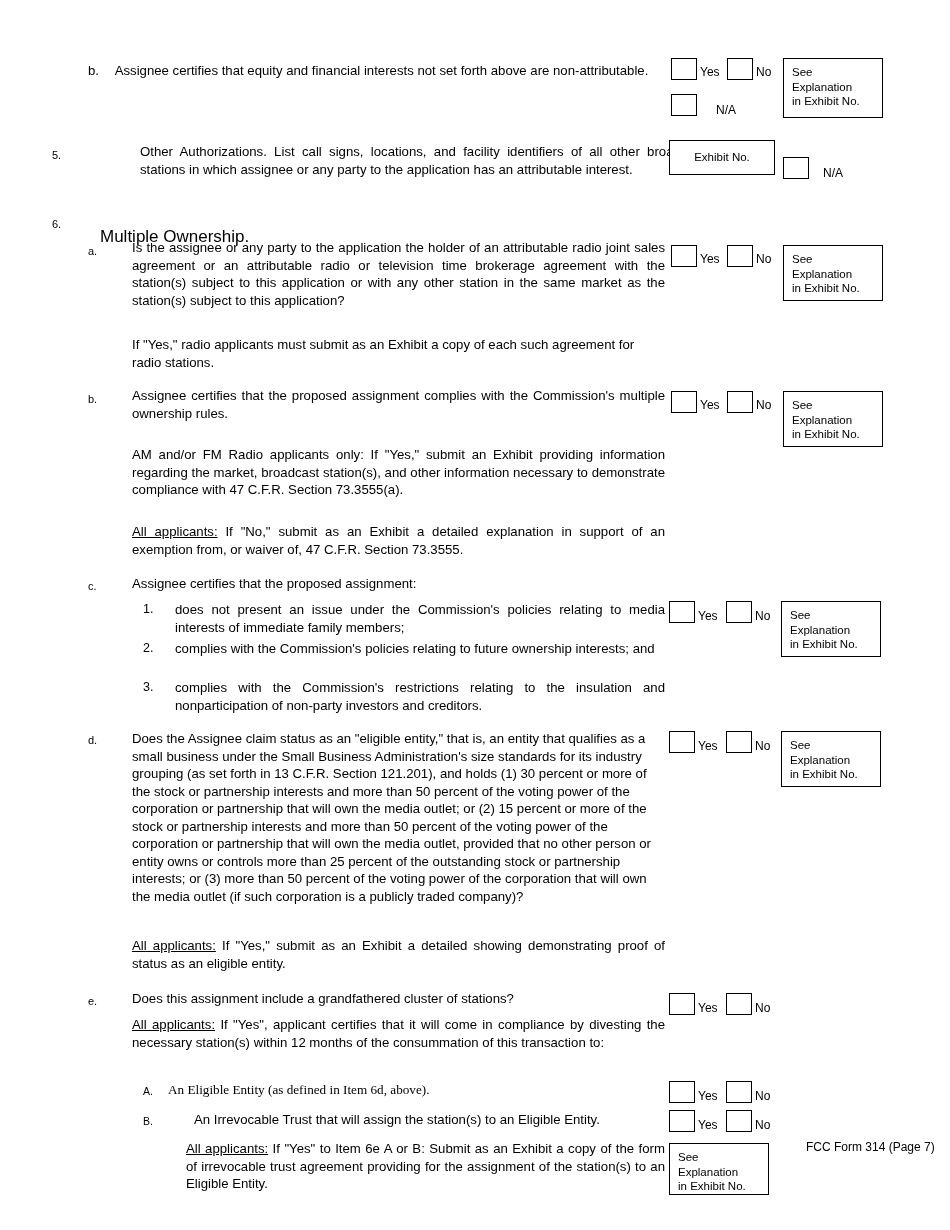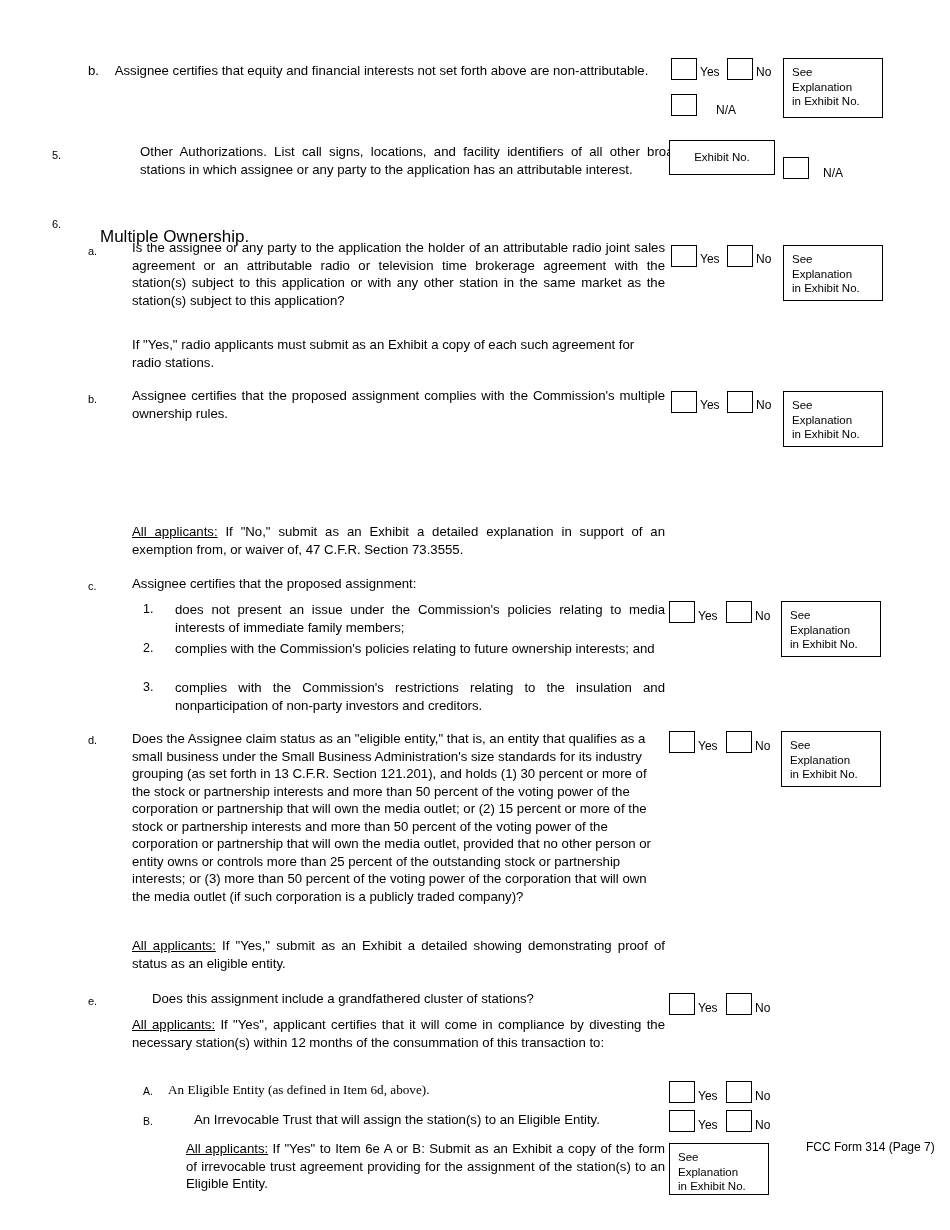--- a/index.html
+++ b/index.html
@@ -112,20 +112,21 @@
   <div class="cblabel" style="left:700px; top:252px;">Yes</div>
   <div class="cb" style="left:727px; top:245px;"></div>
   <div class="cblabel" style="left:756px; top:252px;">No</div>
   <div class="exbox" style="left:783px; top:245px; width:100px; height:56px;">
     <div>See Explanation</div>
     <div>in Exhibit No.</div>
   </div>
 
   <div class="letter" style="left:88px; top:392px;">b.</div>
   <div class="body-text" style="left:120px; top:387px; width:533px;">Assignee certifies that the proposed assignment complies with the Commission's multiple ownership rules.</div>
+  <div class="body-text" style="left:120px; top:446px; width:533px;">AM and/or FM Radio applicants only: If "Yes," submit an Exhibit providing information regarding the market, broadcast station(s), and other information necessary to demonstrate compliance with 47 C.F.R. Section 73.3555(a).</div>
   <div class="body-text" style="left:120px; top:523px; width:533px;">
     <span class="u">All applicants:</span><span> If "No," submit as an Exhibit a detailed explanation in support of an exemption from, or waiver of, 47 C.F.R. Section 73.3555.</span>
   </div>
 
   <div class="cb" style="left:671px; top:391px;"></div>
   <div class="cblabel" style="left:700px; top:398px;">Yes</div>
   <div class="cb" style="left:727px; top:391px;"></div>
   <div class="cblabel" style="left:756px; top:398px;">No</div>
   <div class="exbox" style="left:783px; top:391px; width:100px; height:56px;">
     <div>See Explanation</div>
@@ -162,21 +163,21 @@
   <div class="cb" style="left:669px; top:731px;"></div>
   <div class="cblabel" style="left:698px; top:739px;">Yes</div>
   <div class="cb" style="left:726px; top:731px;"></div>
   <div class="cblabel" style="left:755px; top:739px;">No</div>
   <div class="exbox" style="left:781px; top:731px; width:100px; height:56px;">
     <div>See Explanation</div>
     <div>in Exhibit No.</div>
   </div>
 
   <div class="letter" style="left:88px; top:994px;">e.</div>
-  <div class="body-text nojust" style="left:120px; top:990px; width:533px;margin-left:20px;">Does this assignment include a grandfathered cluster of stations?</div>
+  <div class="body-text nojust" style="left:120px; top:990px; width:533px;">Does this assignment include a grandfathered cluster of stations?</div>
   <div class="body-text" style="left:120px; top:1016px; width:533px;">
     <span class="u">All applicants:</span><span> If "Yes", applicant certifies that it will come in compliance by divesting the necessary station(s) within 12 months of the consummation of this transaction to:</span>
   </div>
 
   <div class="cb" style="left:669px; top:993px;"></div>
   <div class="cblabel" style="left:698px; top:1001px;">Yes</div>
   <div class="cb" style="left:726px; top:993px;"></div>
   <div class="cblabel" style="left:755px; top:1001px;">No</div>
 
   <div class="letter" style="left:143px; top:1085px; font-size:10.5px;">A.</div>

